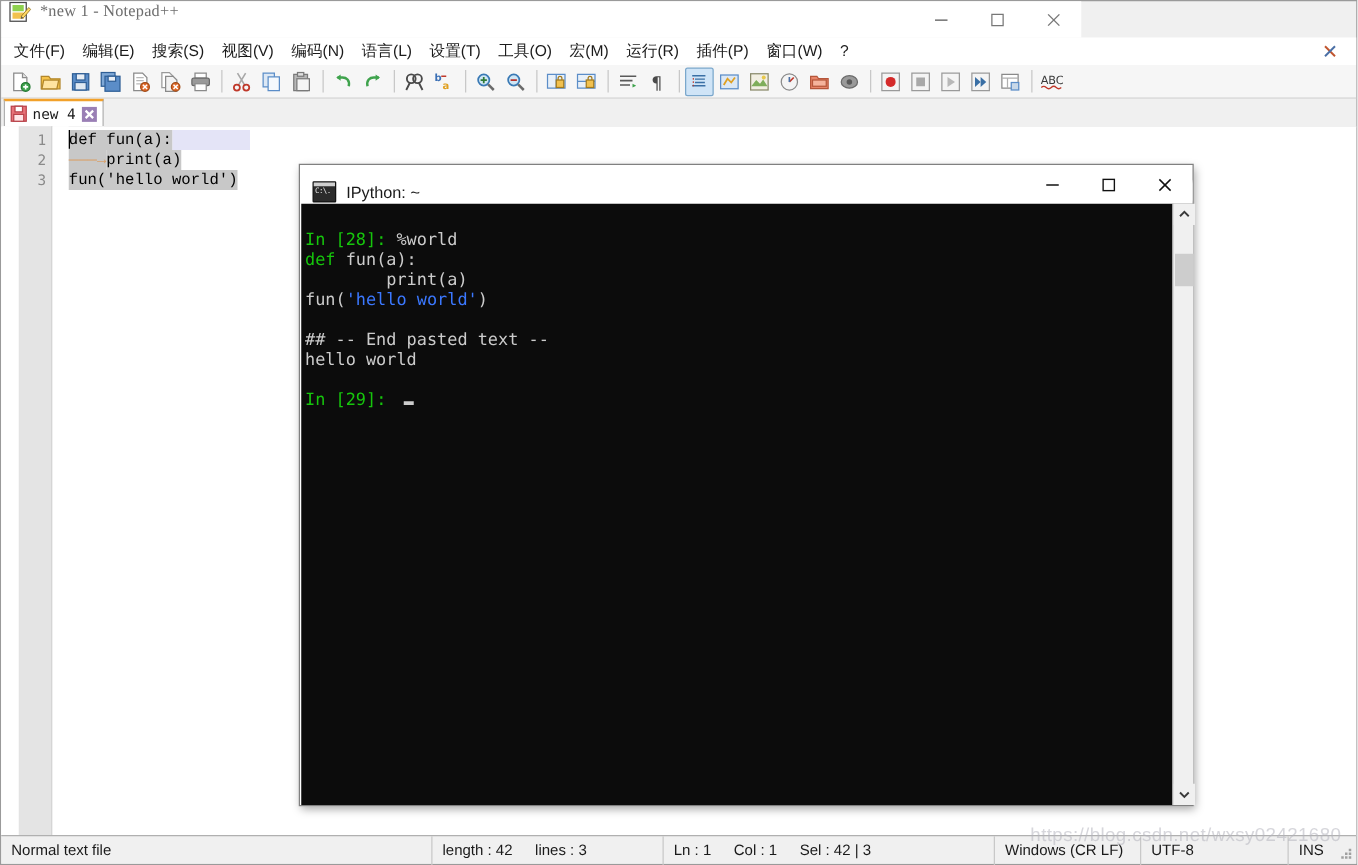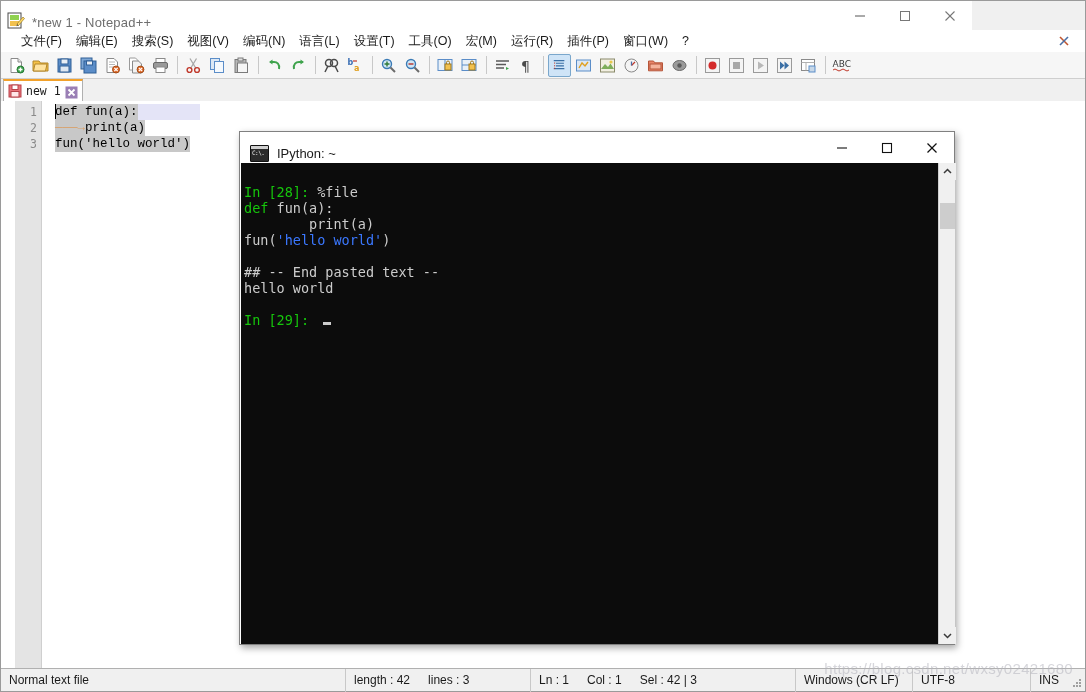--- a/index.html
+++ b/index.html
@@ -12,23 +12,23 @@
   #app {
     position: relative;
     width: 1086px; height: 692px;
     background: #f0f0f0;
     border: 1px solid #9a9a9a;
     box-sizing: border-box;
   }
 
   
   .titlebar {
-    position: absolute; left: 0; top: 0; width: 971px; height: 29px;
-    background: #ffffff;
-    display: flex; align-items: flex-end;
+    position: absolute; left: 0; top: 0; width: 864px; height: 29px;
+    background: #ffffff;
+    display: flex; align-items: flex-start; font-family: Liberation Serif, serif;
   }
   .title-icon {
     width: 18px; height: 18px; margin-left: 6px; margin-right: 7px;
     position: relative; flex: none;
   }
   .title-text {
     font-size: 13px; color: #6e6e6e; letter-spacing: .2px;
   }
   .win-controls {
     position: absolute; right: 0; top: 0; height: 29px;
@@ -39,21 +39,21 @@
     display: flex; align-items: center; justify-content: center;
     color: #555;
   }
   .win-btn svg { display: block; }
 
   
   .menubar {
     position: absolute; left: 0; top: 29px; width: 1084px; height: 22px;
     background: #ffffff;
     display: flex; align-items: center;
-    padding-left: 14px; box-sizing: border-box;
+    padding-left: 4px; box-sizing: border-box;
   }
   .menu-item {
     font-size: 12.5px; color: #1b1b1b;
     padding: 2px 6px; margin-right: 2px;
     white-space: nowrap;
   }
   .doc-close {
     position: absolute; right: 10px; top: 29px;
     width: 22px; height: 22px;
     display: flex; align-items: center; justify-content: center;
@@ -555,21 +555,21 @@
 
   <div class="tabbar">
     <div class="tab">
       <span class="tab-save-icon">
         <svg width="14" height="14" viewBox="0 0 14 14">
           <rect x="1" y="1" width="12" height="12" fill="#e8737a" stroke="#b8434a"></rect>
           <rect x="4" y="1" width="6" height="4.5" fill="#ffffff" stroke="#b8434a"></rect>
           <rect x="3" y="7.5" width="8" height="5.5" fill="#ffe6e8" stroke="#b8434a"></rect>
         </svg>
       </span>
-      <span class="tab-label">new 1</span>
+      <span class="tab-label">new 4</span>
       <span class="tab-close">
         <svg width="13" height="13" viewBox="0 0 13 13">
           <rect x="0.5" y="0.5" width="12" height="12" fill="#9a7fb5"></rect>
           <path d="M3.5 3.5l6 6M9.5 3.5l-6 6" stroke="#ffffff" stroke-width="1.8"></path>
         </svg>
       </span>
     </div>
   </div>
 
   <div class="editor">
@@ -612,21 +612,21 @@
         <div class="console-ctrl">
           <svg width="12" height="12">
             <line x1="1.5" y1="1.5" x2="10.5" y2="10.5" stroke="#111" stroke-width="1.2"></line>
             <line x1="10.5" y1="1.5" x2="1.5" y2="10.5" stroke="#111" stroke-width="1.2"></line>
           </svg>
         </div>
       </div>
     </div>
     <div class="console-body">
       <div class="console-text">
-<span class="c-green">In </span><span class="c-green">[28]</span><span class="c-green">: </span><span class="c-white">%file</span>
+<span class="c-green">In </span><span class="c-green">[28]</span><span class="c-green">: </span><span class="c-white">%world</span>
 <span class="c-green">def</span><span class="c-white"> fun(a):</span>
 <span class="c-white">        print(a)</span>
 <span class="c-white">fun(</span><span class="c-blue">'hello world'</span><span class="c-white">)</span>
 
 <span class="c-white">## -- End pasted text --</span>
 <span class="c-white">hello world</span>
 
 <span class="c-green">In </span><span class="c-green">[29]</span><span class="c-green">: </span><span class="cursor-block"></span>
       </div>
       <div class="console-scroll">

